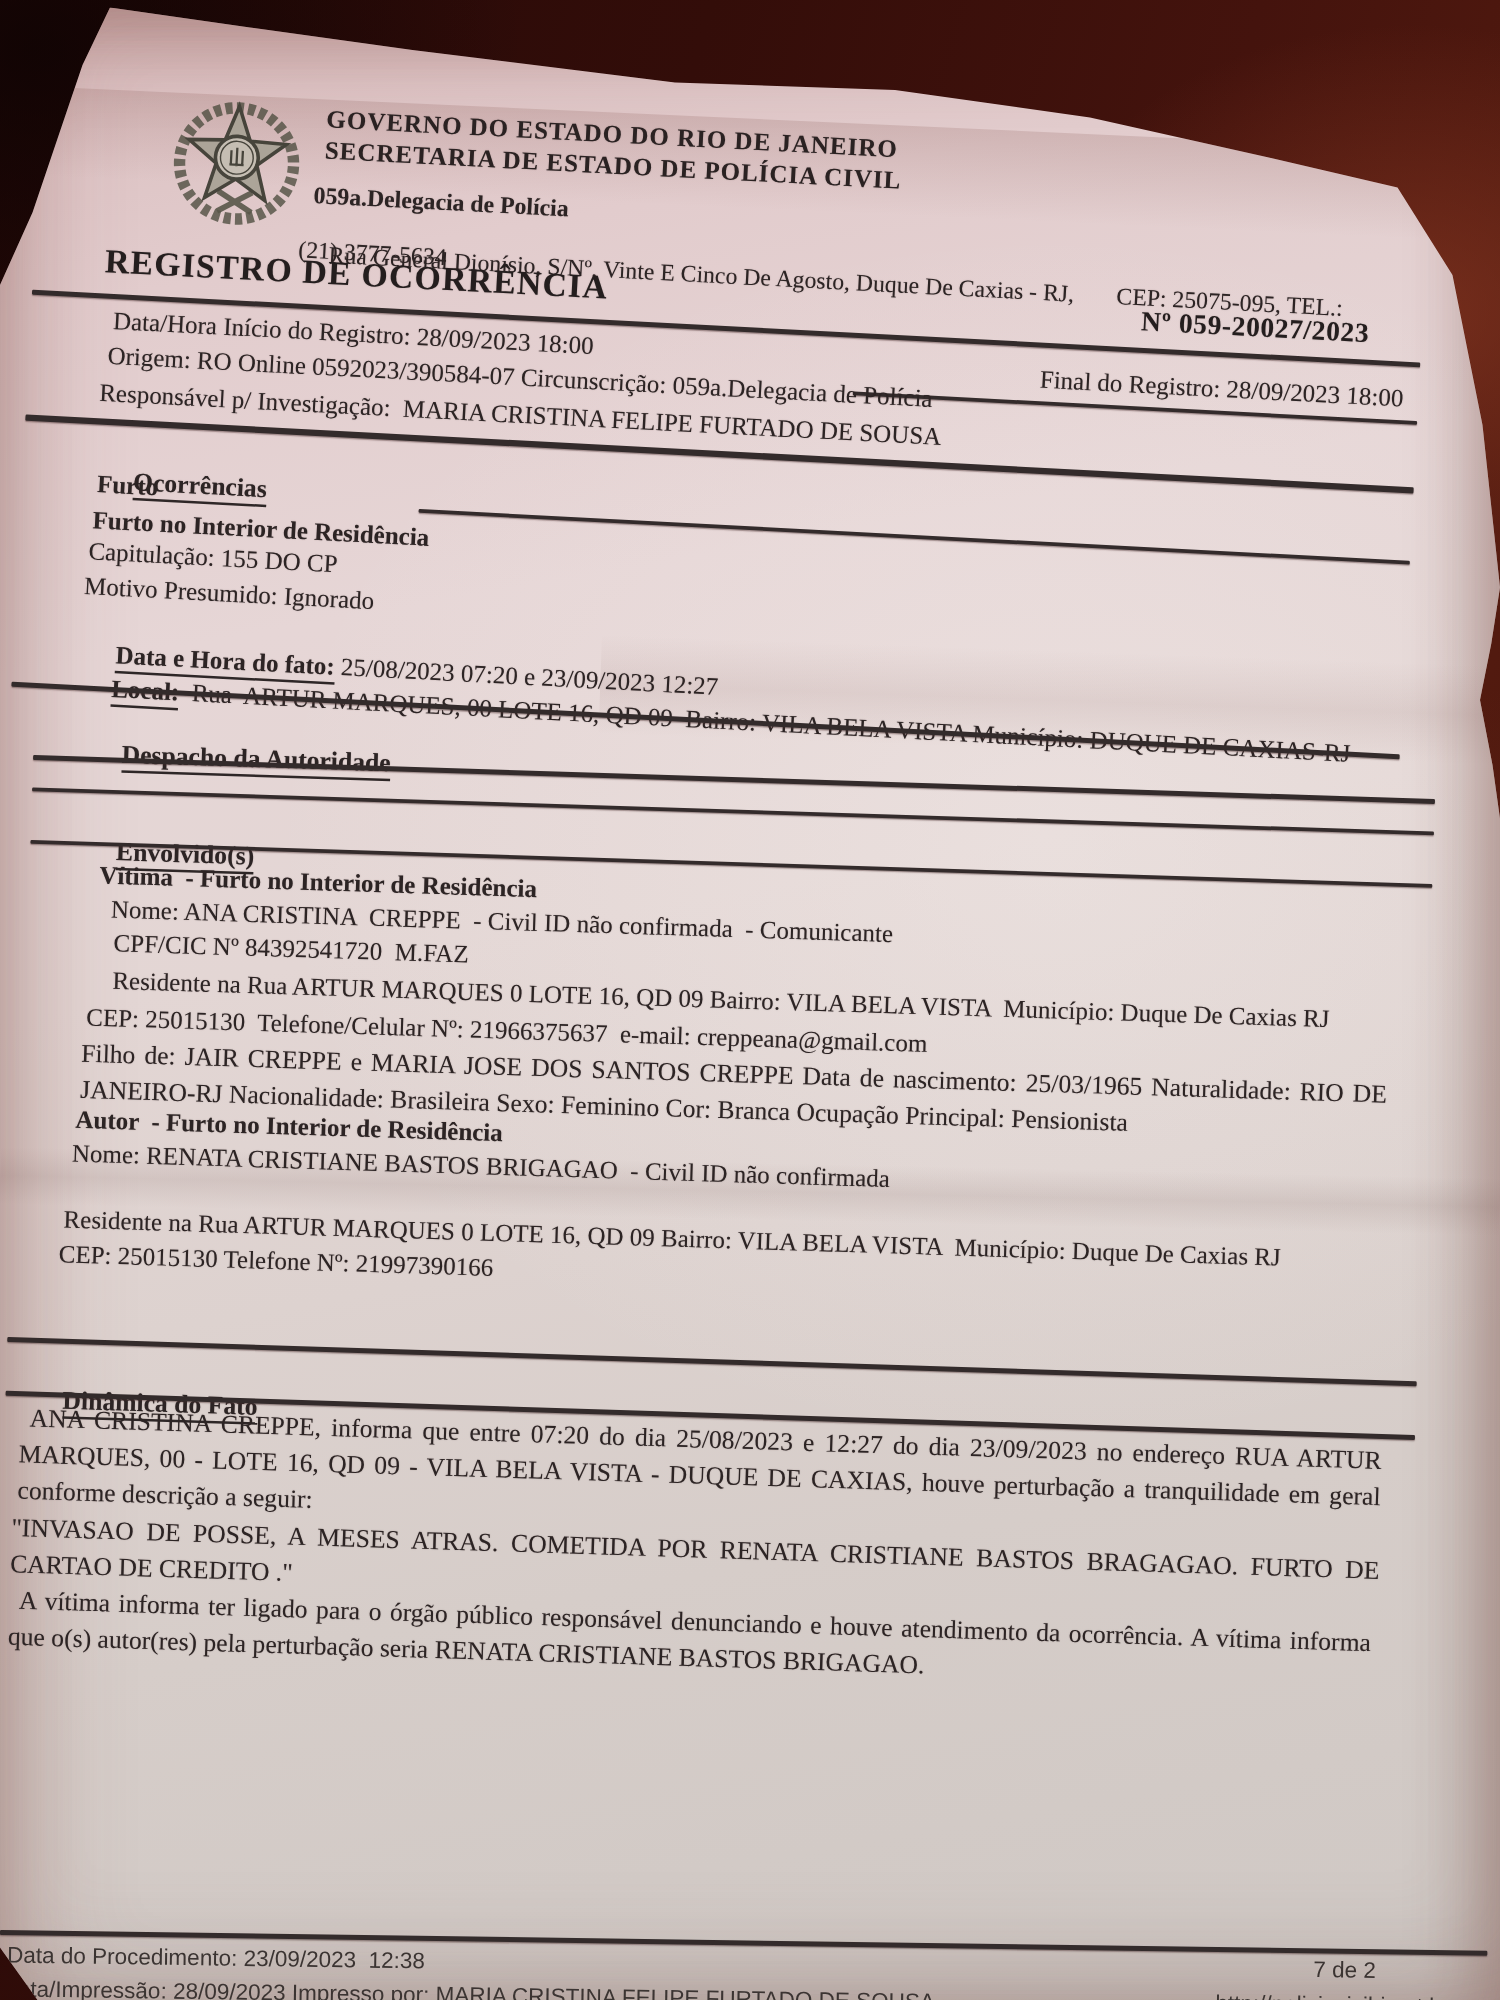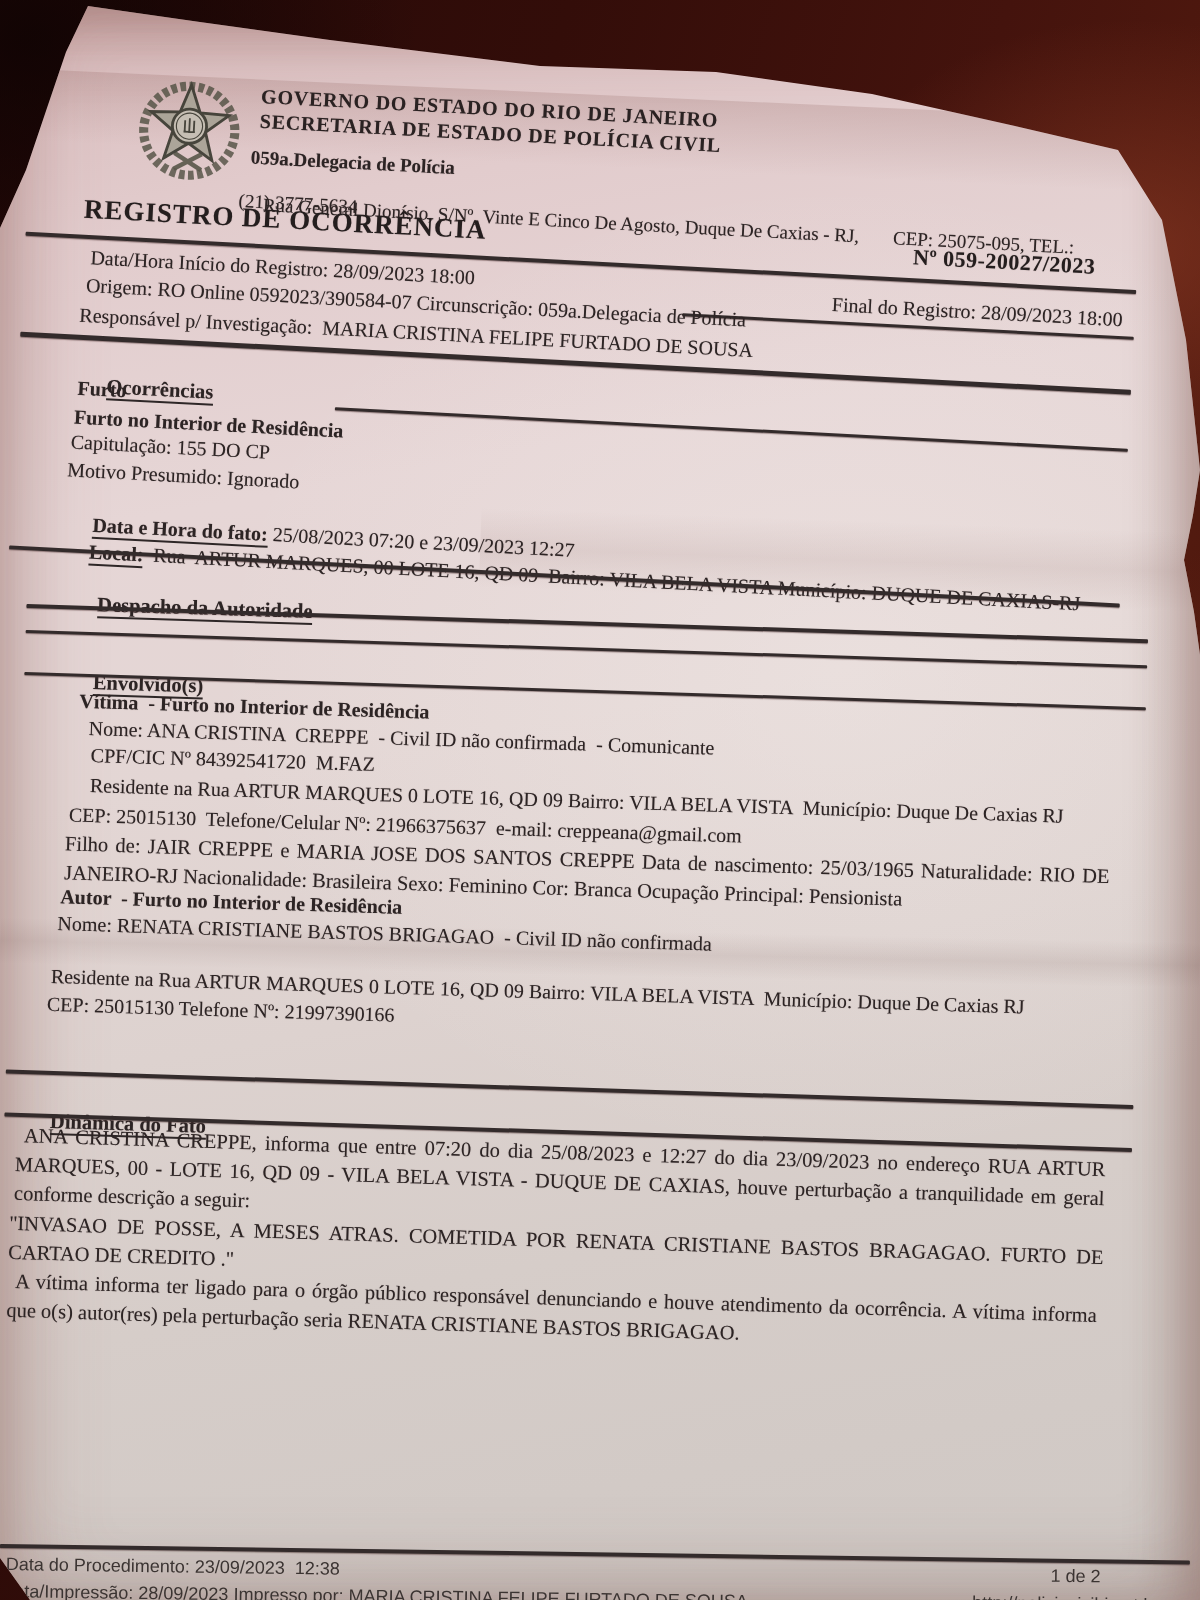--- a/index.html
+++ b/index.html
@@ -159,17 +159,17 @@
     <div class="rule" style="left:-6px;top:555px;width:1128px;height:3.5px;"></div>
 
     <div class="abs par" style="left:6px;top:563px;width:1090px;text-indent:8px;">ANA CRISTINA CREPPE, informa que entre 07:20 do dia 25/08/2023 e 12:27 do dia 23/09/2023 no endereço RUA ARTUR MARQUES, 00 - LOTE 16, QD 09 - VILA BELA VISTA - DUQUE DE CAXIAS, houve perturbação a tranquilidade em geral conforme descrição a seguir:</div>
     <div class="abs par" style="left:2px;top:651px;width:1095px;">"INVASAO DE POSSE, A MESES ATRAS. COMETIDA POR RENATA CRISTIANE BASTOS BRAGAGAO. FURTO DE CARTAO DE CREDITO ."</div>
     <div class="abs par" style="left:2px;top:709px;width:1090px;text-indent:8px;">A vítima informa ter ligado para o órgão público responsável denunciando e houve atendimento da ocorrência. A vítima informa que o(s) autor(res) pela perturbação seria RENATA CRISTIANE BASTOS BRIGAGAO.</div>
   </div>
 
   <div class="zone zoneC">
     <div class="rule" style="left:0;top:0;width:1190px;height:4px;"></div>
     <div class="abs foot" style="left:6px;top:10px;">Data do Procedimento: 23/09/2023  12:38</div>
-    <div class="abs foot" style="right:95px;top:7px;">1 de 2</div>
+    <div class="abs foot" style="right:95px;top:7px;">7 de 2</div>
     <div class="abs foot" style="left:2px;top:37px;">Data/Impressão: 28/09/2023 Impresso por: MARIA CRISTINA FELIPE FURTADO DE SOUSA</div>
     <div class="abs foot" style="right:36px;top:35px;">http://policiacivilrj.net.br</div>
   </div>
 </div>
 
 </body></html>

